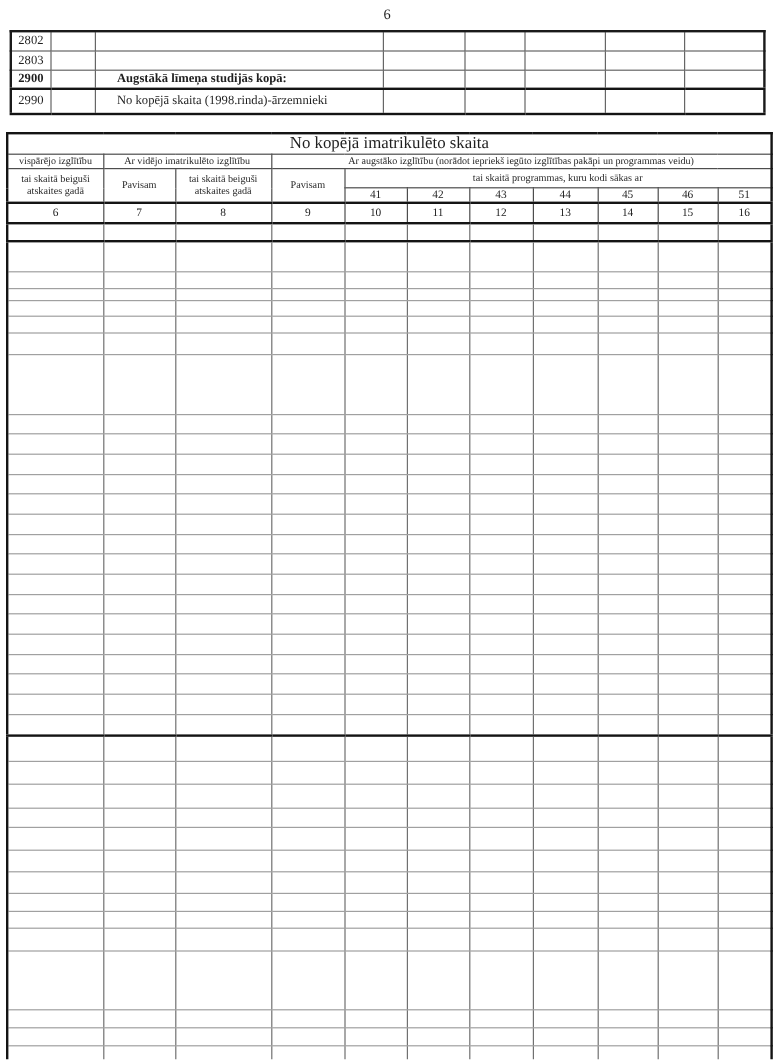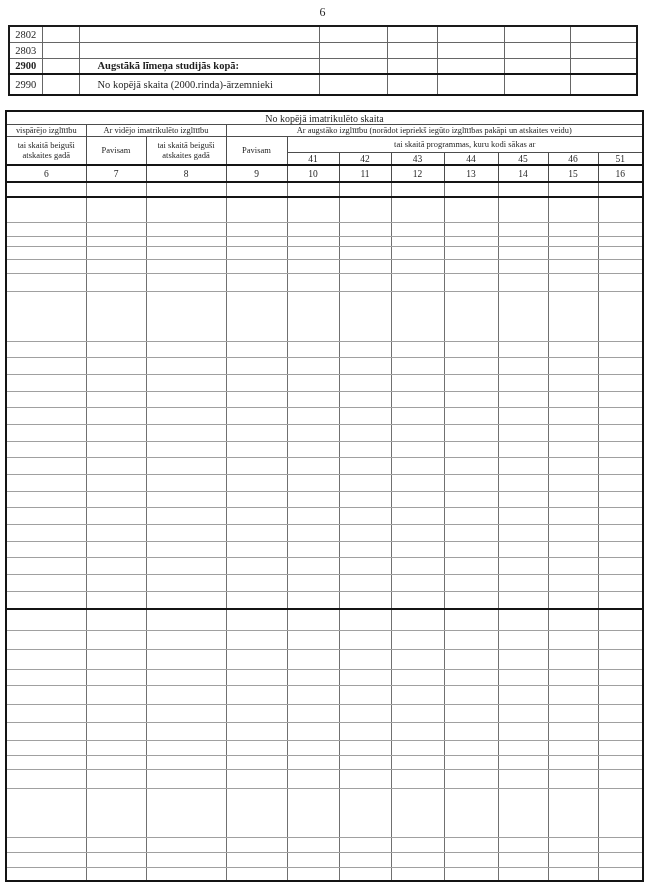--- a/index.html
+++ b/index.html
@@ -13,21 +13,21 @@
   .t1 td{border:1px solid #666;font-size:10.5px;padding:0 18px;overflow:hidden;white-space:nowrap;}
   .t1 td.code{text-align:center;padding:0;}
   .t1 tr.bold td{font-weight:bold;}
   .t1 tr.thick td{border-bottom:2px solid #141414;}
   .t1 tr:last-child td{border-bottom:2px solid #141414;}
 
   
   .t2{position:absolute;left:5px;top:110px;border-collapse:collapse;table-layout:fixed;
       border:2px solid #141414;}
   .t2 th{font-weight:normal;padding:0;overflow:hidden;text-align:center;border:1px solid #4d4d4d;}
-  .t2 .h1 th{font-size:10px;height:12px;}
+  .t2 .h1 th{font-size:14px;height:12px;}
   .t2 .h2 th{font-size:8.4px;height:11px;white-space:nowrap;}
   .t2 .h3 th{font-size:8.5px;line-height:1.1;height:15px;}
   .t2 .h3 th[rowspan]{border-bottom:2px solid #141414;}
   .t2 .h4 th{font-size:9.5px;height:11px;border-bottom:2px solid #141414;}
   .t2 .h5 th{font-size:9.5px;height:15px;border-bottom:2px solid #141414;}
   .t2 td{border:1px solid #a0a0a0;border-left:1px solid #707070;border-right:1px solid #707070;}
   .t2 tr.bA td{border-bottom:2px solid #141414;}
   .t2 tr.thickB td{border-bottom:2px solid #141414;}
 </style>
 </head>
@@ -75,21 +75,21 @@
           <td>Augstākā līmeņa studijās kopā:</td>
           <td></td>
           <td></td>
           <td></td>
           <td></td>
           <td></td>
         </tr>
         <tr style="height: 21px;">
           <td class="code">2990</td>
           <td></td>
-          <td>No kopējā skaita (2000.rinda)-ārzemnieki</td>
+          <td>No kopējā skaita (1998.rinda)-ārzemnieki</td>
           <td></td>
           <td></td>
           <td></td>
           <td></td>
           <td></td>
         </tr>
       </tbody>
   </table>
 
   <table class="t2">
@@ -106,21 +106,21 @@
         <col style="width:50px">
         <col style="width:45px">
     </colgroup>
     <thead>
       <tr class="h1">
         <th colspan="11">No kopējā imatrikulēto skaita</th>
       </tr>
       <tr class="h2">
         <th>vispārējo izglītību</th>
         <th colspan="2">Ar vidējo imatrikulēto izglītību</th>
-        <th colspan="8">Ar augstāko izglītību (norādot iepriekš iegūto izglītības pakāpi un atskaites veidu)</th>
+        <th colspan="8">Ar augstāko izglītību (norādot iepriekš iegūto izglītības pakāpi un programmas veidu)</th>
       </tr>
       <tr class="h3">
         <th rowspan="2">tai skaitā beiguši atskaites gadā</th>
         <th rowspan="2">Pavisam</th>
         <th rowspan="2">tai skaitā beiguši atskaites gadā</th>
         <th rowspan="2">Pavisam</th>
         <th colspan="7">tai skaitā programmas, kuru kodi sākas ar</th>
       </tr>
       <tr class="h4" id="t2codes">
           <th>41</th>

